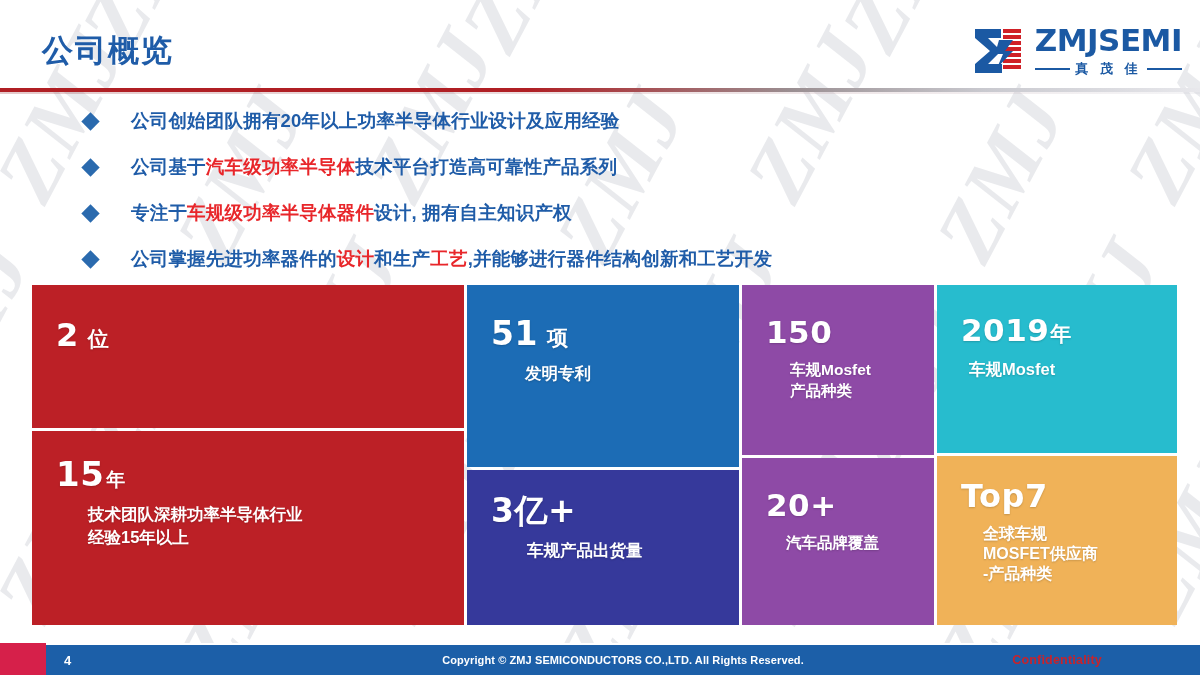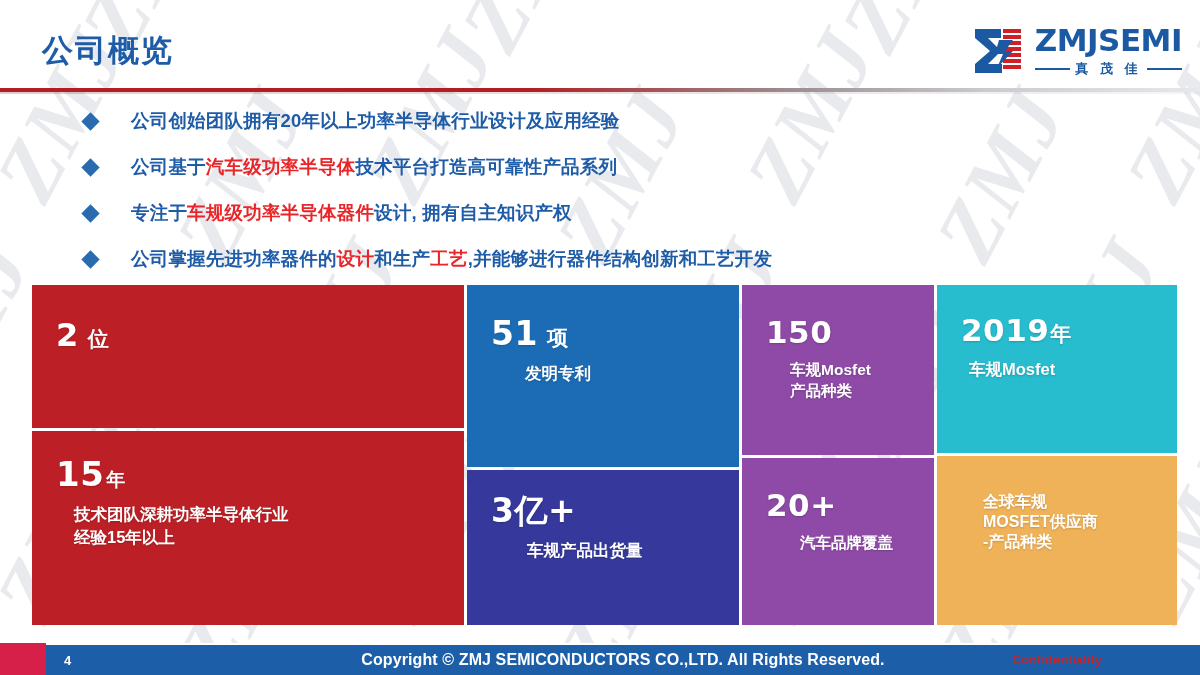--- a/index.html
+++ b/index.html
@@ -177,28 +177,28 @@
     line-height: 1.35;
     text-shadow: 0 1px 2px rgba(0,0,0,0.18);
     white-space: pre-line;
   }
 
   
   #card-2wei .card-num   { font-size: 32px; }
   #card-2wei .card-desc  { margin-left: 40px; margin-top: 14px; font-size: 16.5px; }
   #card-15nian .card-num { font-size: 34px; }
   #card-15nian .card-unit{ font-size: 19px; margin-left: 2px; }
-  #card-15nian .card-desc{ margin-left: 18px; }
+  #card-15nian .card-desc{ margin-left: 32px; }
   #card-51 .card-desc    { margin-left: 34px; }
   #card-3yi .card-num    { font-size: 33px; }
   #card-3yi .card-desc   { margin-left: 36px; }
   #card-150 .card-num    { font-size: 31px; }
   #card-150 .card-desc   { margin-left: 24px; font-size: 15.5px; }
   #card-20plus .card-num { font-size: 31px; }
-  #card-20plus .card-desc{ margin-left: 34px; font-size: 15.5px; }
+  #card-20plus .card-desc{ margin-left: 20px; font-size: 15.5px; }
   #card-2019 .card-num   { font-size: 31px; }
   #card-2019 .card-unit  { font-size: 21px; margin-left: 1px; }
   #card-2019 .card-desc  { margin-left: 8px; font-size: 16.5px; }
   #card-top7 .card-num   { font-size: 32px; }
   #card-top7 .card-desc  { margin-left: 22px; font-size: 16px; line-height: 1.25; }
   #card-top7 { padding-top: 24px; }
   #card-2019 { padding-top: 30px; }
   #card-150 { padding-top: 32px; }
   #card-20plus { padding-top: 32px; }
   #card-51 { padding-top: 32px; }
@@ -225,21 +225,21 @@
     border-top: 2px solid #ffffff;
     display: flex; align-items: center;
   }
   #footer-page {
     margin-left: 18px;
     font-size: 13px; font-weight: 700; color: #ffffff;
   }
   #footer-copy {
     position: absolute; left: 0; right: 0;
     text-align: center;
-    font-size: 16px; font-weight: 700; color: #ffffff;
+    font-size: 11px; font-weight: 700; color: #ffffff;
     letter-spacing: 0.1px;
   }
   #footer-conf {
     position: absolute; right: 98px;
     font-size: 12.5px; font-weight: 700; color: #c8232b;
     letter-spacing: 0.2px;
   }
 </style>
 </head>
 <body>
@@ -389,20 +389,24 @@
 
     <div class="grid-col col-right">
       <div class="card c-teal" id="card-2019" style="height:168px">
         <div class="card-head">
           <span class="card-num">2019</span>
           <span class="card-unit tight">年</span>
         </div>
         <div class="card-desc">车规Mosfet</div>
       </div>
       <div class="card c-orng grow" id="card-top7">
+        <div class="card-head">
+          <span class="card-num">Top7</span>
+          <span class="card-unit tight"></span>
+        </div>
         <div class="card-desc">全球车规
 MOSFET供应商
 -产品种类</div>
       </div>
     </div>
 
   </div>
 
   <div id="footer">
     <div id="footer-accent"></div>

